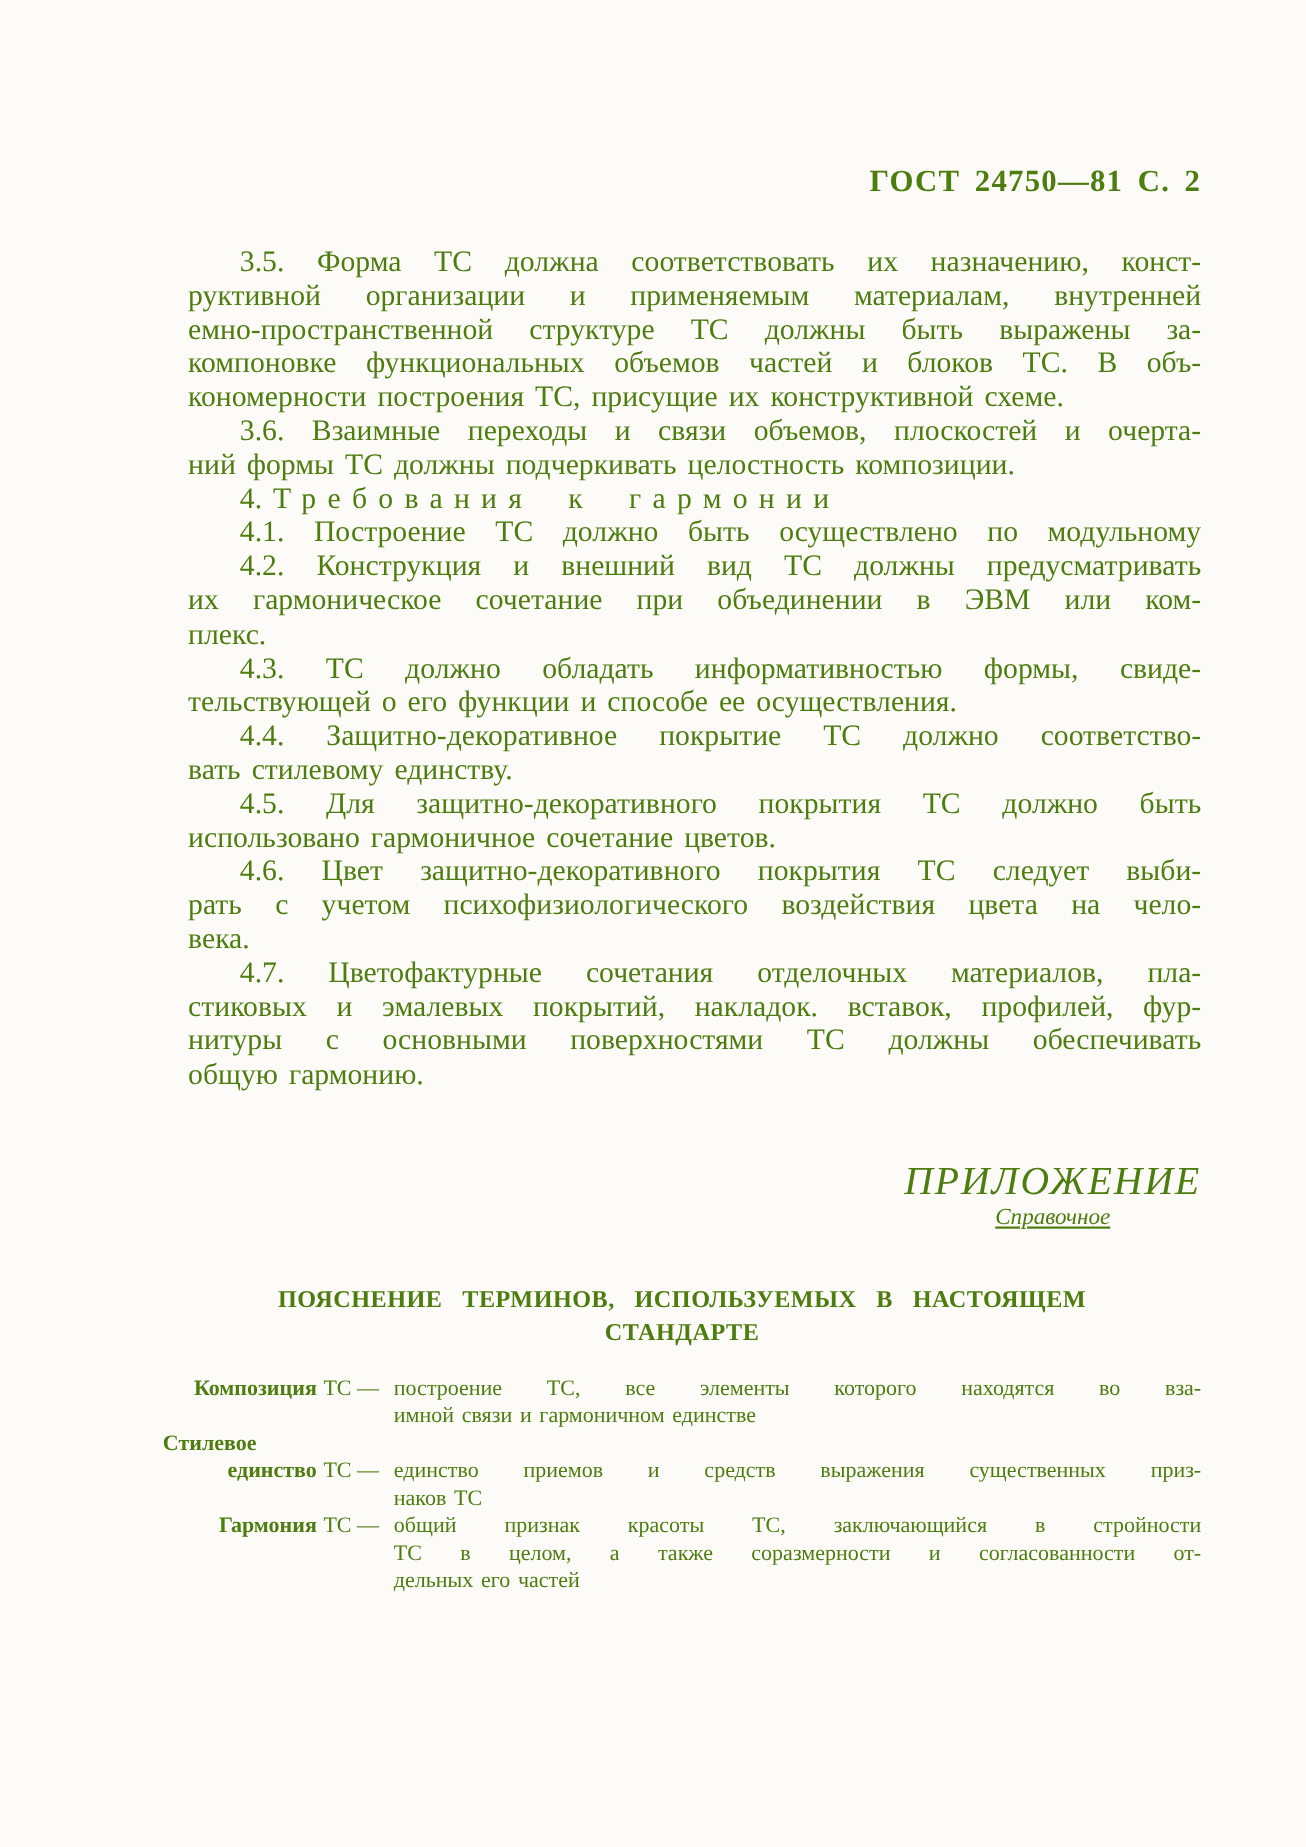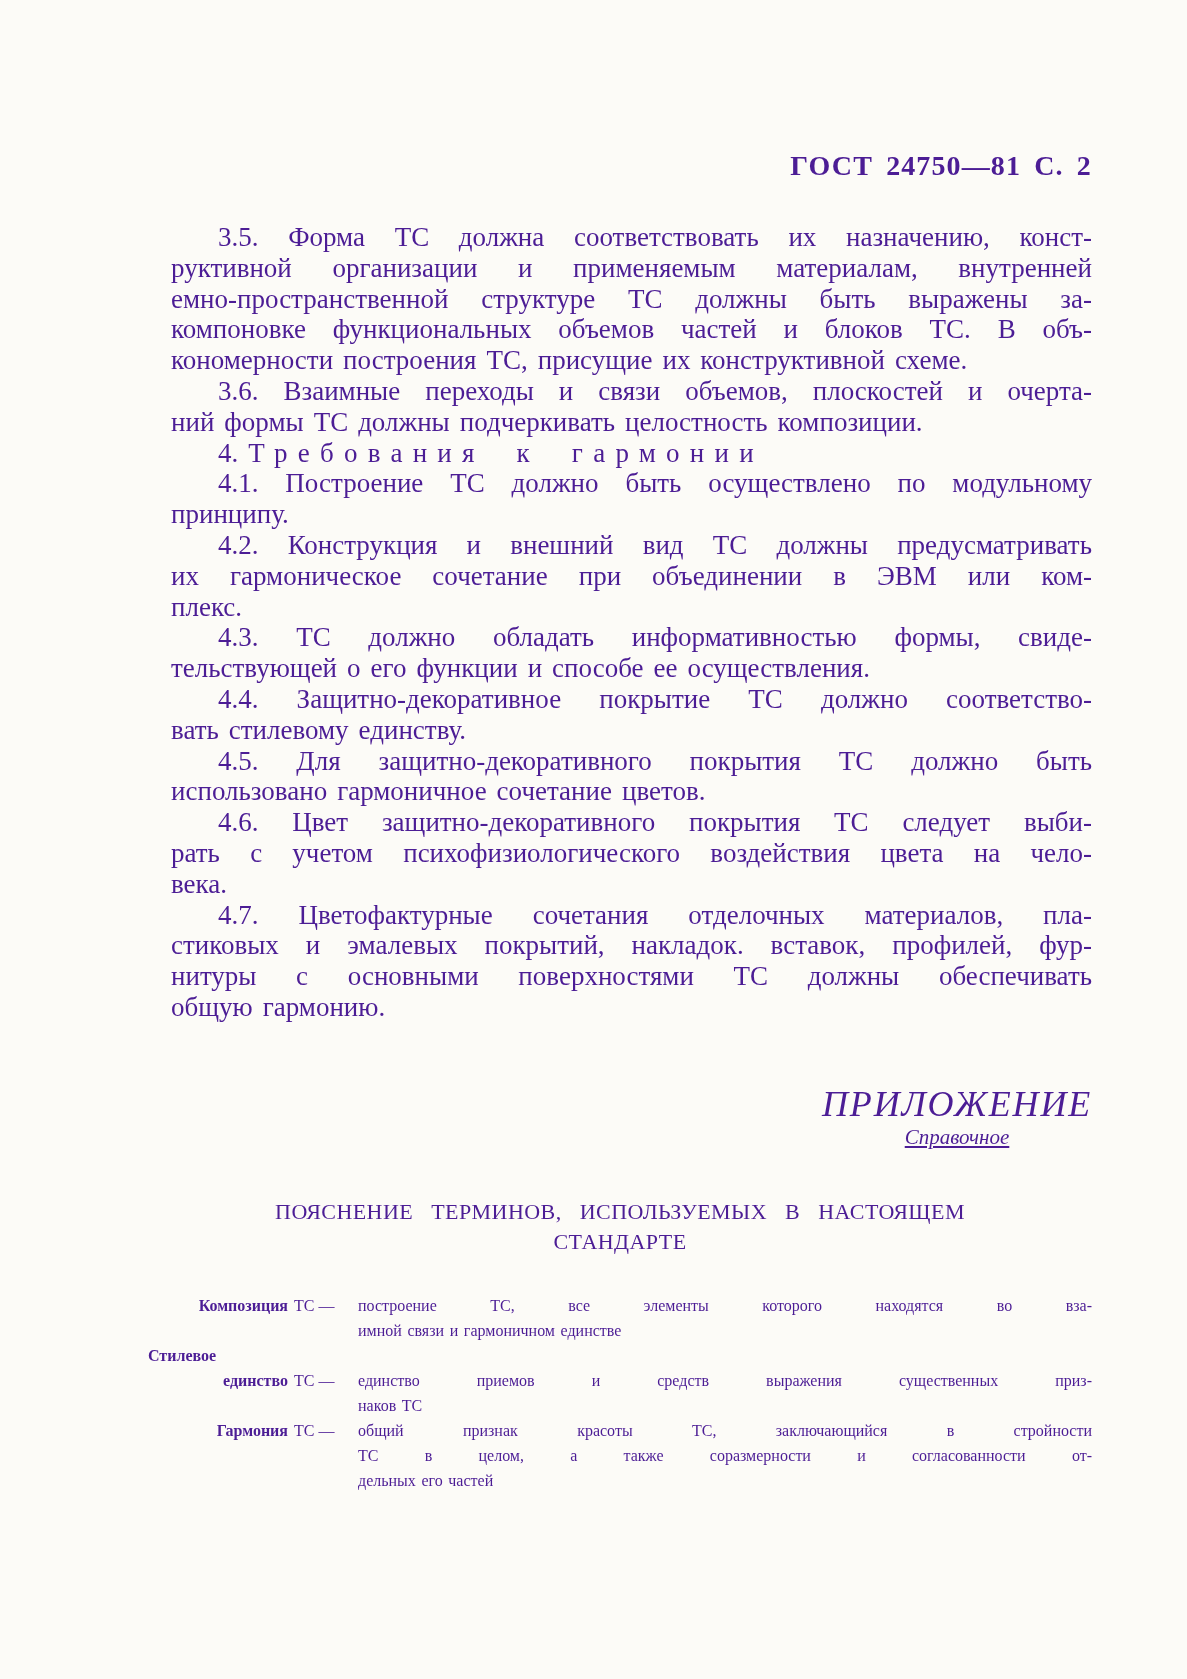--- a/index.html
+++ b/index.html
@@ -2,21 +2,21 @@
 <html lang="ru"><head>
 <meta charset="utf-8">
 <style>
   html,body{margin:0;padding:0;}
   body{background:#e8e8e8;}
   .page{
     position:relative;
     width:1187px;height:1679px;
     margin:0 auto;
     background:#fcfbf7;
-    color:#4c1d95;
+    color:#4d7c0f;
     font-family:"Liberation Serif","DejaVu Serif",serif;
     box-sizing:border-box;
     padding:0 95px 0 148px;
     overflow:hidden;
   }
   
   .gost-header{
     margin-top:150px;
     text-align:right;
     font-weight:700;
@@ -44,28 +44,28 @@
     width:fit-content;
     text-align:center;
     font-style:italic;
   }
   .appendix-label{font-size:36px;line-height:34px;letter-spacing:0.05em;}
   .appendix-type{font-size:21px;line-height:32px;text-decoration:underline;}
   
   .appendix-title{
     margin-top:44px;
     text-align:center;
-    font-weight:400;
+    font-weight:700;
     font-size:22px;
     line-height:30px;
     word-spacing:0.55em;
     letter-spacing:0.02em;
   }
   
-  .terms{margin-top:36px;font-size:16px;line-height:25px;}
+  .terms{margin-top:24px;font-size:20px;line-height:25px;}
   .term-row{
     display:grid;
     grid-template-columns:140px 58px 1fr;
     column-gap:6px;
   }
   .tcol{font-weight:700;text-align:right;}
   .tcol .prefix{text-align:left;}
   .scol{white-space:nowrap;}
   .offset1{padding-top:25px;}
   .tl{text-align:justify;text-align-last:left;word-spacing:0.1em;}
@@ -93,21 +93,20 @@
       <div class="bl">ний формы ТС должны подчеркивать целостность композиции.</div>
     </div>
 
     <div class="bl ind h4">
       <span>4.</span>
       <span class="sp">Требования к гармонии</span>
     </div>
 
     <div>
       <div class="bl j ind">4.1. Построение ТС должно быть осуществлено по модульному</div>
-      <div class="bl">принципу.</div>
     </div>
 
     <div>
       <div class="bl j ind">4.2. Конструкция и внешний вид ТС должны предусматривать</div>
       <div class="bl j">их гармоническое сочетание при объединении в ЭВМ или ком-</div>
       <div class="bl">плекс.</div>
     </div>
 
     <div>
       <div class="bl j ind">4.3. ТС должно обладать информативностью формы, свиде-</div>

